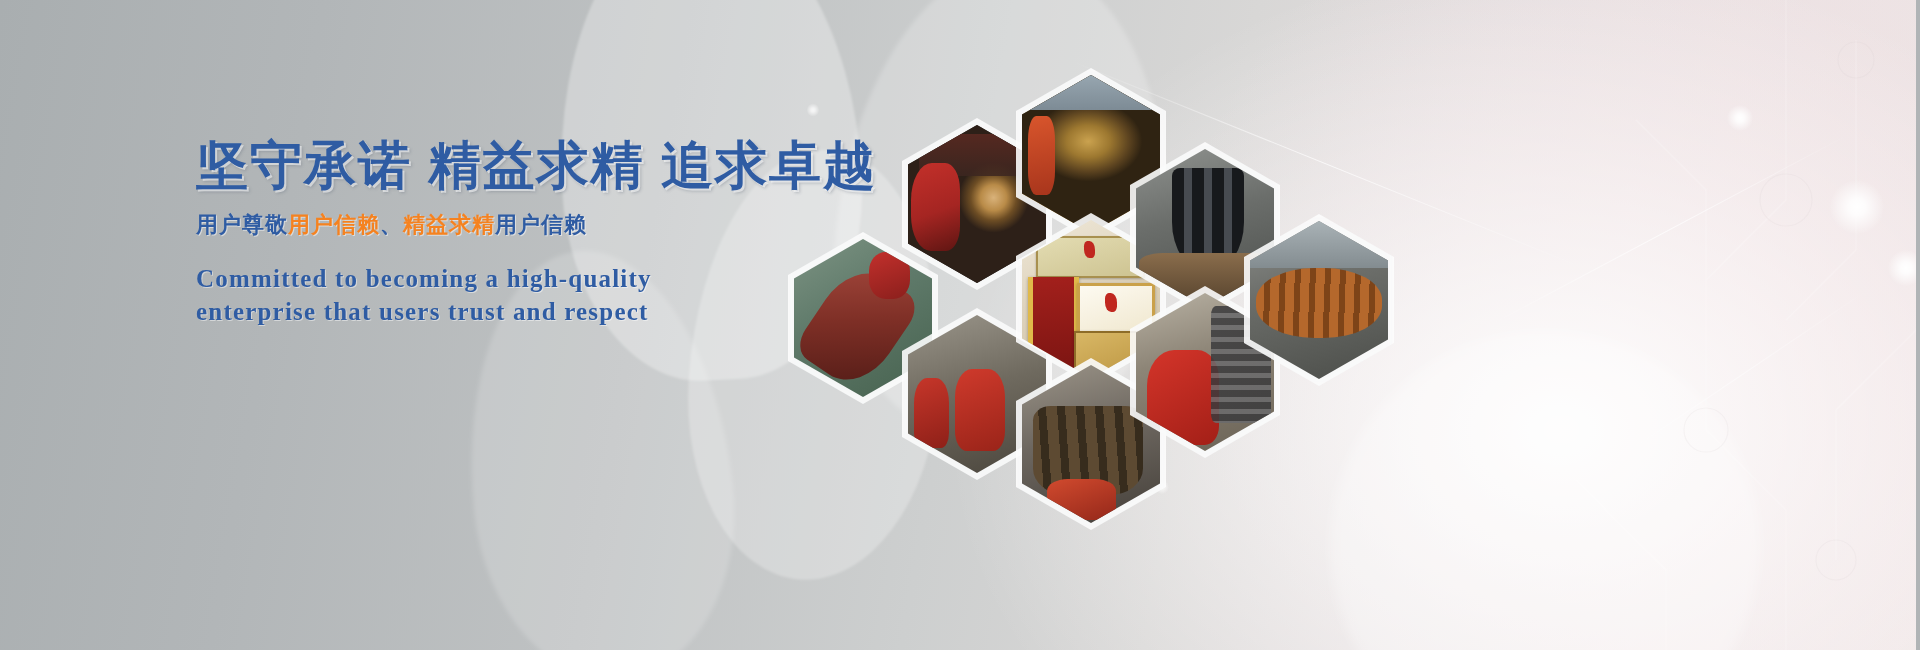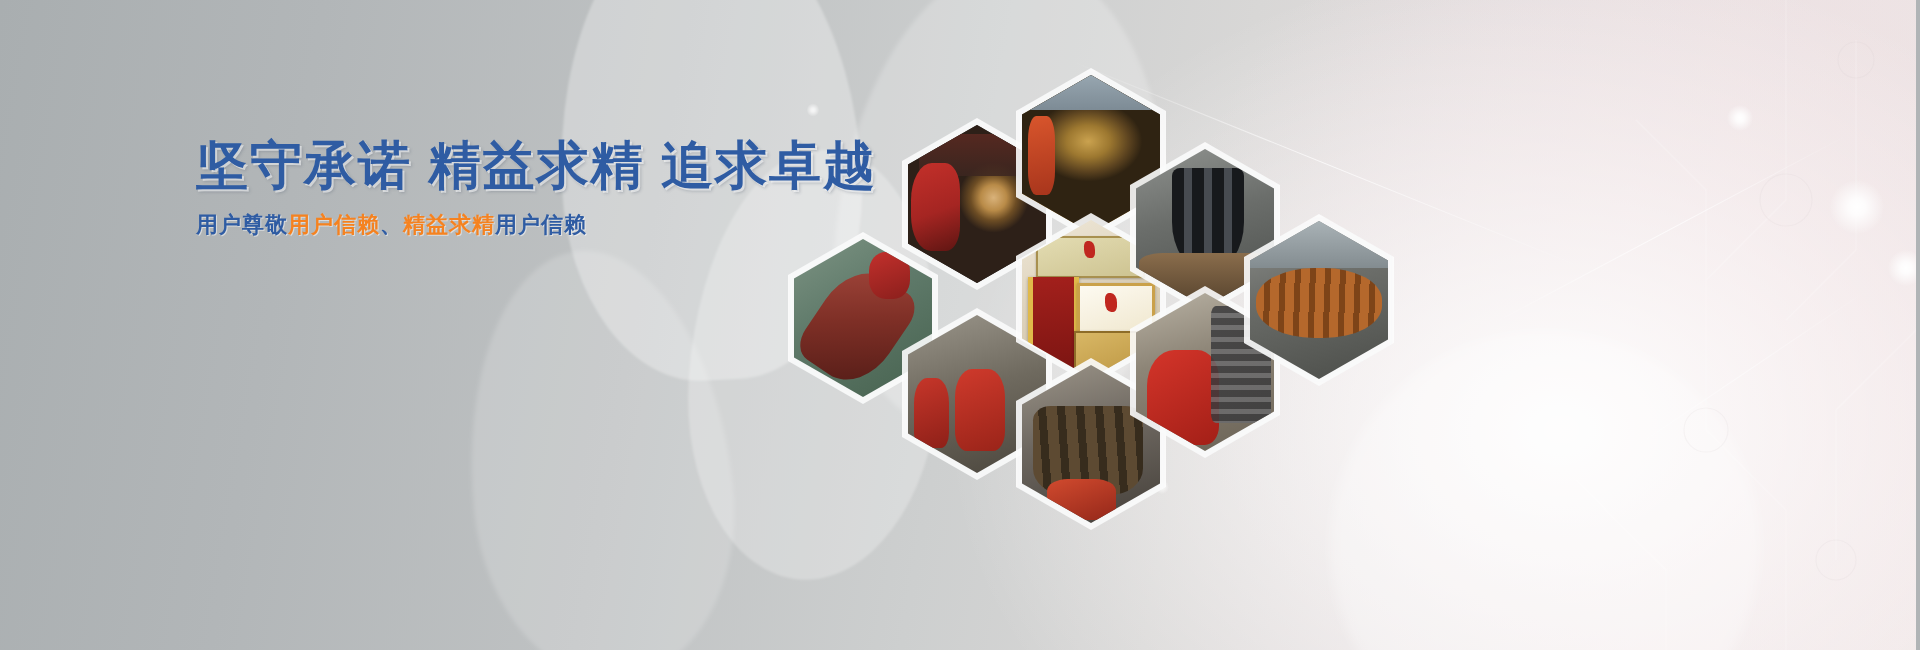--- a/index.html
+++ b/index.html
@@ -202,20 +202,24 @@
   <div class="dot" style="left:807px;top:103px;width:12px;height:14px;opacity:.8"></div>
   <div class="dot" style="left:1155px;top:480px;width:14px;height:14px;opacity:.7"></div>
 
   <div id="textblock">
     <div class="headline">坚守承诺  精益求精 追求卓越</div>
 
     <div class="subline">
       <span>用户尊敬</span><span class="hl">用户信赖</span><span class="sep">、</span><span class="hl">精益求精</span><span>用户信赖</span>
     </div>
 
+    <div class="english">
+      <div>Committed to becoming a high-quality</div>
+      <div>enterprise that users trust and respect</div>
+    </div>
   </div>
 
   <div id="hexes">
 
     <div class="hex" style="left:18px;  top:182px;">
       <div class="inner">
           <div class="ph ph-pipe"></div>
         </div>
     </div>
 

